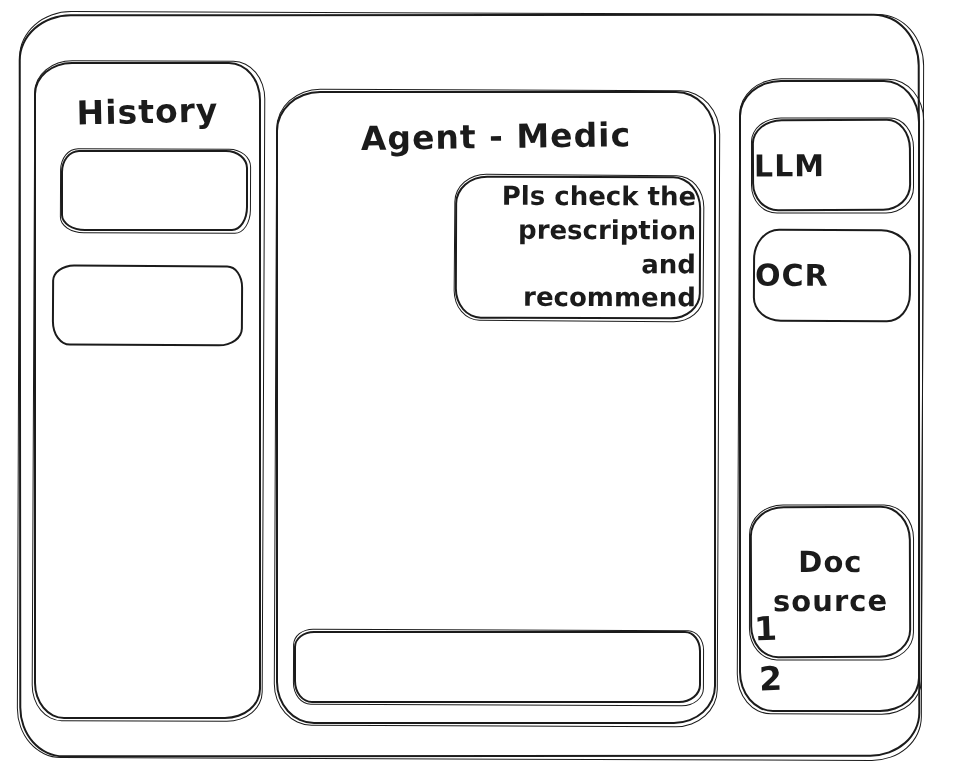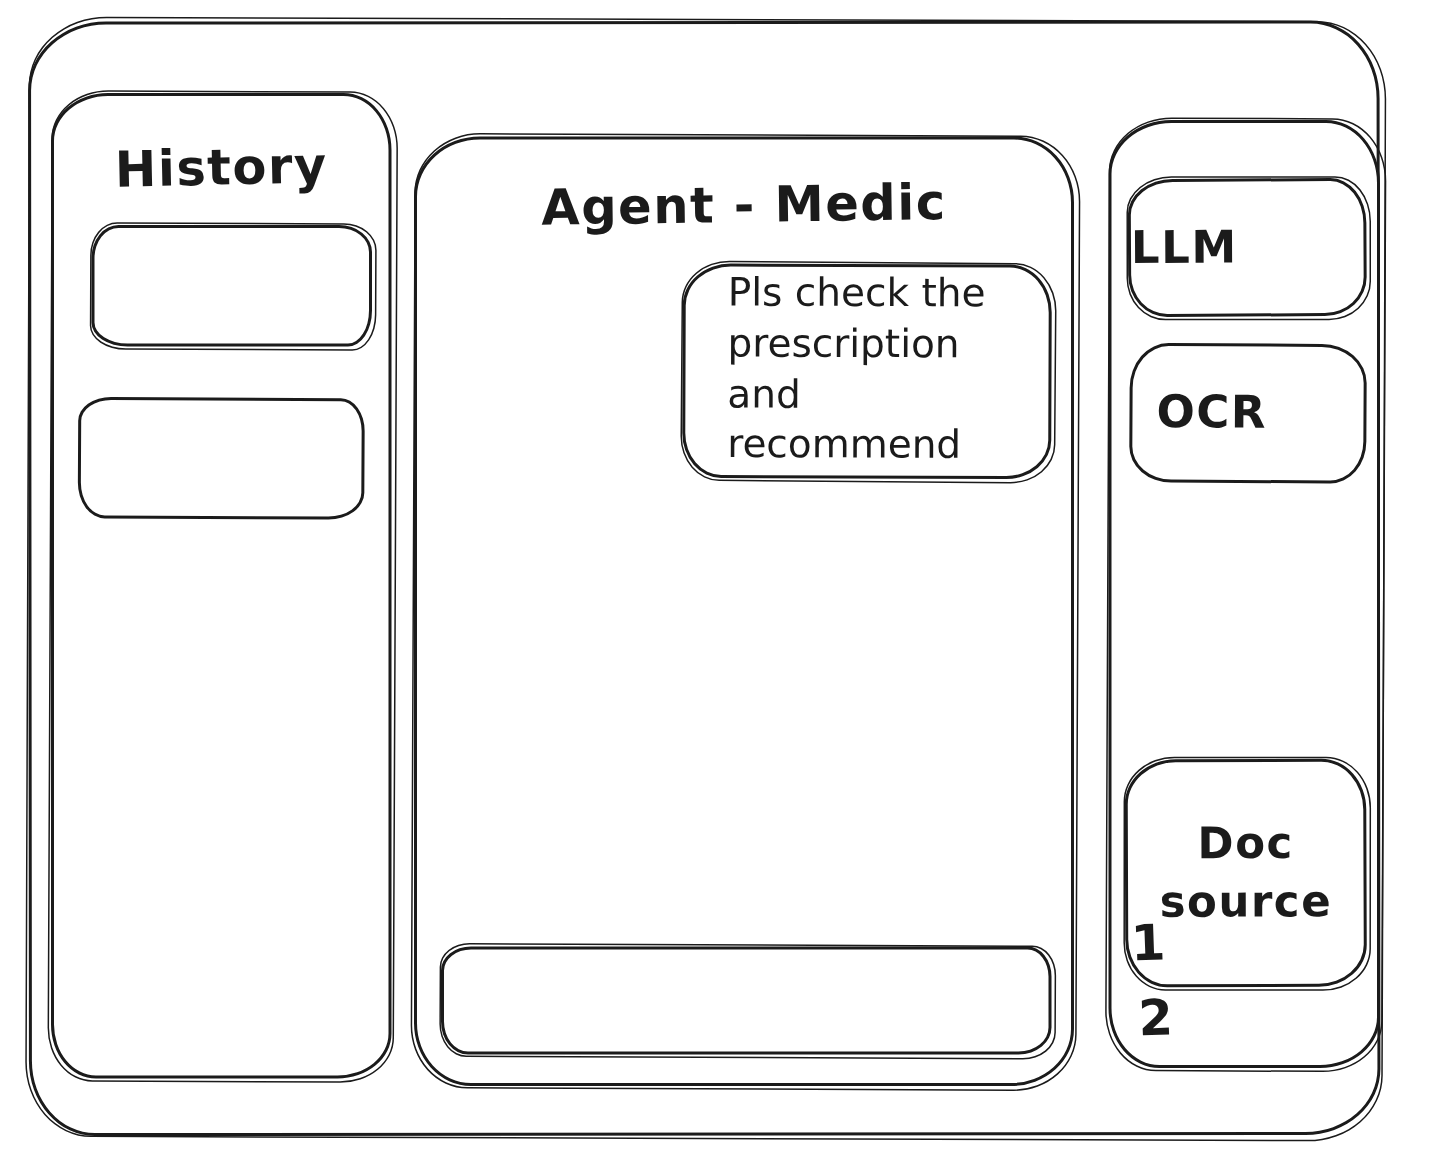--- a/index.html
+++ b/index.html
@@ -67,24 +67,24 @@
   }
   .panel-main .title{
     margin-top:24px;
     text-align:center;
     font-size:33px;font-weight:700;
     transform:rotate(-.8deg);
     letter-spacing:1px;
   }
   .bubble{
     display:flex;align-items:center;justify-content:center;
-    text-align:left;
-    font-size:26px;font-weight:400;
+    text-align:right;
+    font-size:26px;font-weight:700;
     line-height:1.3;
-    padding:8px 28px;
+    padding:8px 3px;
   }
   .bubble-user{
     left:177px;top:83px;width:246px;height:143px;
     border-radius:32px 28px 30px 26px / 28px 32px 26px 30px;
     transform:rotate(.2deg);
   }
   .bubble-assistant{
     left:8px;top:259px;width:261px;height:224px;
     border-radius:44px 38px 42px 40px / 38px 44px 40px 42px;
     transform:rotate(-.2deg);
@@ -108,21 +108,20 @@
   }
   .btn-llm{
     left:11px;top:37px;width:159px;height:92px;
     border-radius:30px 24px 28px 26px / 24px 30px 26px 28px;
     transform:rotate(-.3deg);
   }
   .btn-ocr{
     left:12px;top:147px;width:158px;height:93px;
     border-radius:26px 30px 24px 28px / 30px 26px 28px 24px;
     transform:rotate(.3deg);
-    padding-left:16px;
   }
   .btn-params{
     left:4px;top:321px;width:165px;height:67px;
     border-radius:22px 18px 24px 20px / 18px 22px 20px 24px;
     font-size:29px;
   }
   .btn-doc{
     left:9px;top:424px;width:161px;height:152px;
     border-radius:34px 30px 32px 28px / 30px 34px 28px 32px;
     font-size:29px;line-height:1.35;

